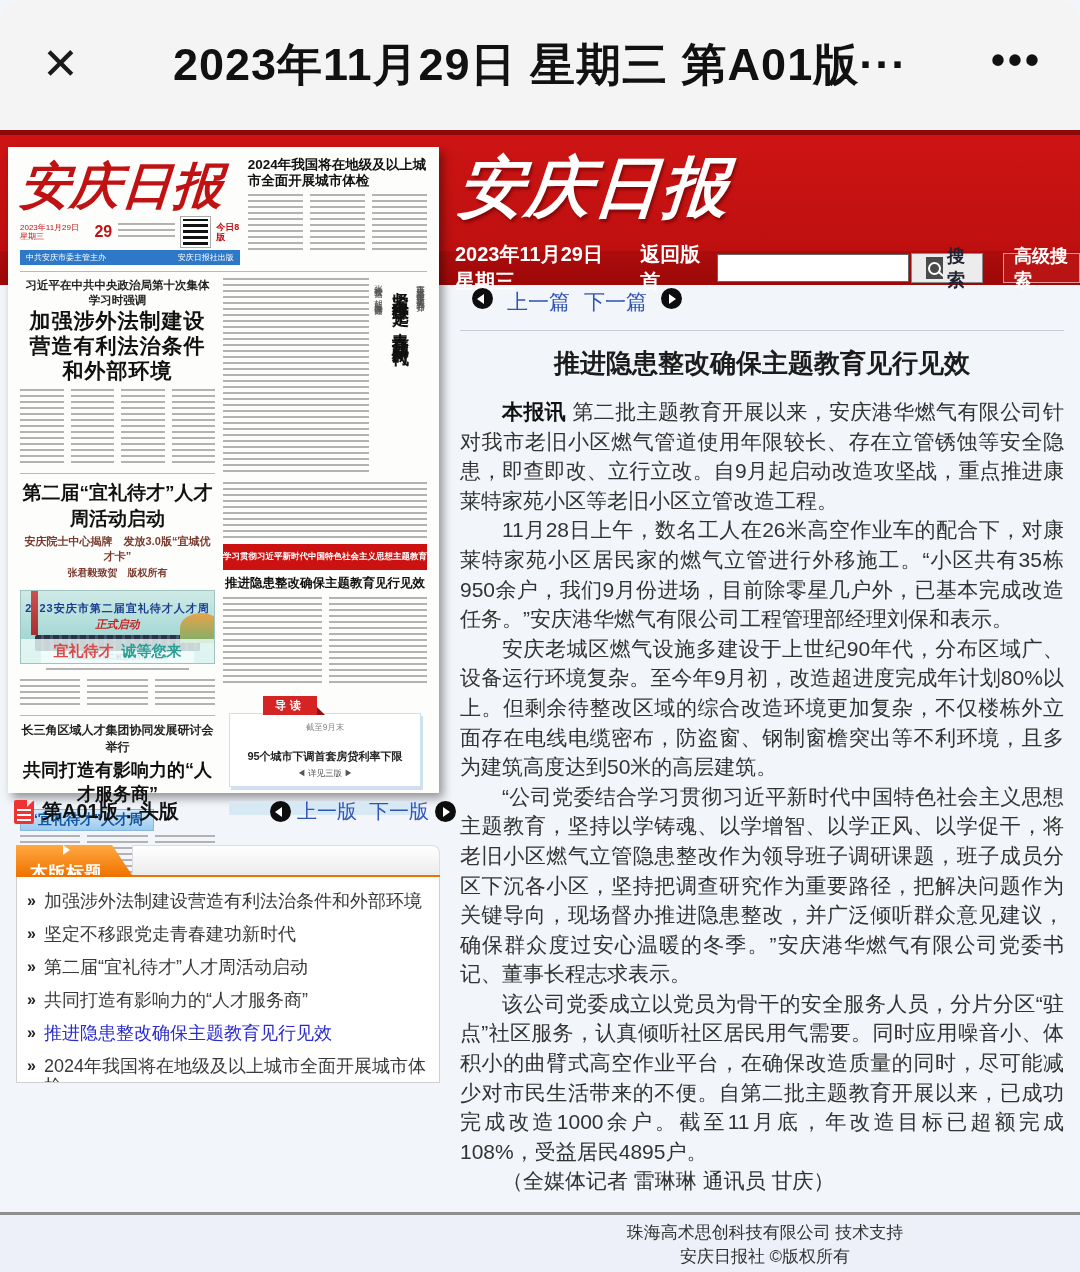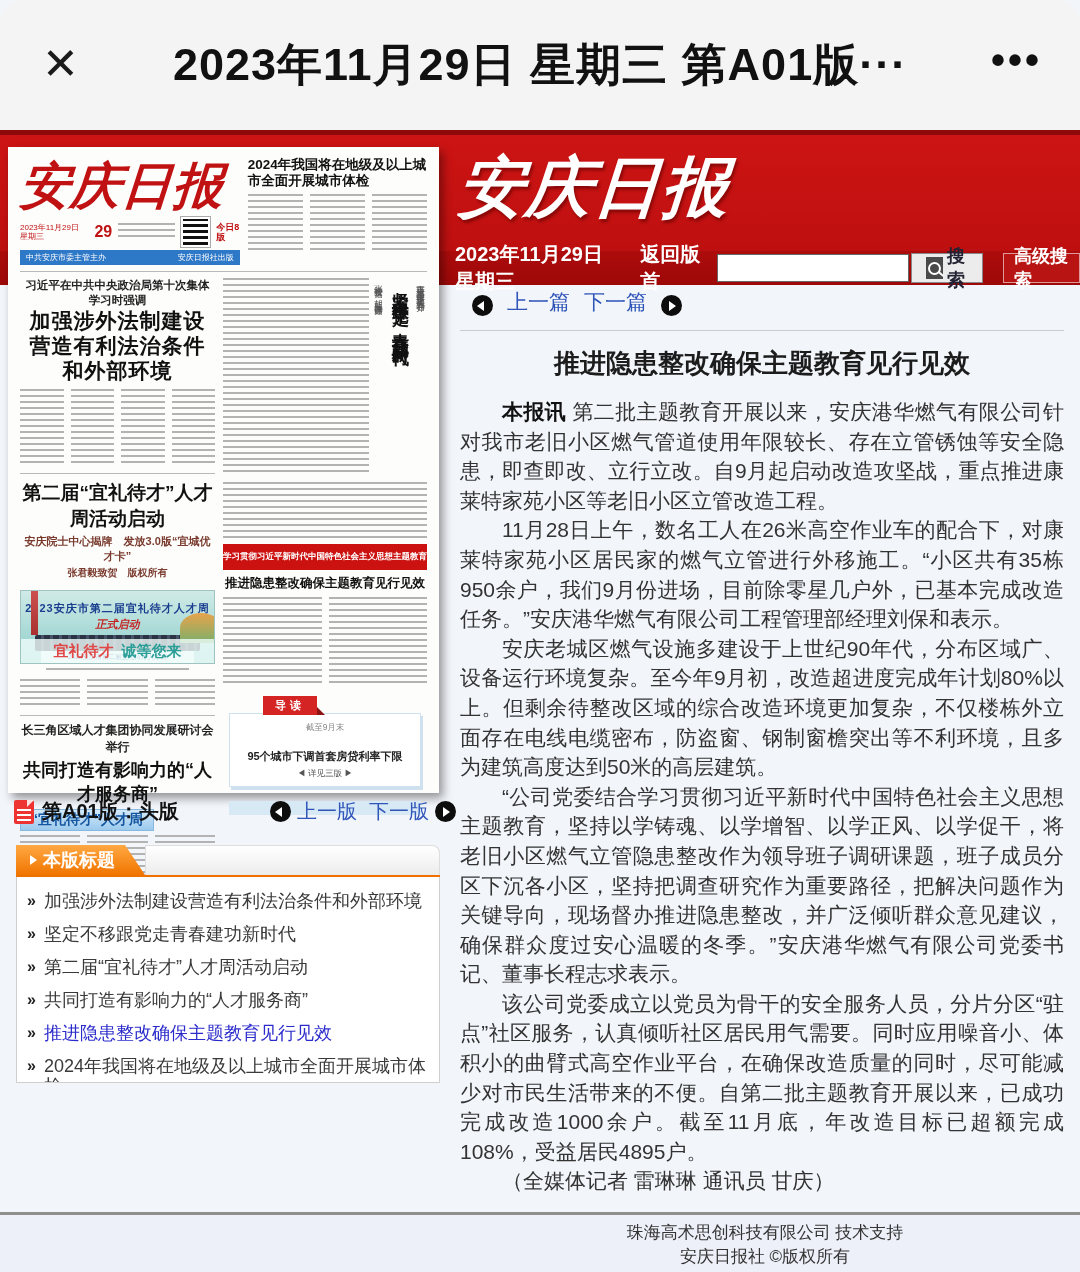--- a/index.html
+++ b/index.html
@@ -92,21 +92,21 @@
              padding:2px 12px;letter-spacing:4px;margin-left:34px;position:relative;z-index:2;}
   .daodu-tag::after{content:'';position:absolute;right:-8px;bottom:0;border-left:8px solid #8e1414;border-top:8px solid transparent;}
   .daodu-box{background:#fff;border:1px solid #cfe0ef;box-shadow:2px 3px 0 #cfe0ef;margin-top:-2px;
              padding:8px 6px 6px;text-align:center;}
   .daodu-kicker{font-size:8.5px;color:#888;}
   .daodu-title{font-size:11px;font-weight:800;color:#222;margin-top:15px;}
   .daodu-ref{font-size:8.5px;color:#555;margin-top:4px;}
   .blue-strip{height:14px;background:#d8e9f6;margin:8px 6px 0;}
 
   
-  .art-nav{position:absolute;left:472px;top:288px;display:flex;align-items:flex-end;gap:14px;}
+  .art-nav{position:absolute;left:472px;top:288px;display:flex;align-items:flex-start;gap:14px;}
   .circ{width:21px;height:21px;border-radius:50%;background:#0d0d0d;position:relative;}
   .circ::after{content:'';position:absolute;top:5.5px;border-top:5px solid transparent;border-bottom:5px solid transparent;}
   .circ.left::after{left:5px;border-right:7px solid #fff;}
   .circ.right::after{left:8px;border-left:7px solid #fff;}
   .navlink{color:#2f55b8;font-size:21px;}
   .art-hr{position:absolute;left:460px;top:322px;width:604px;border:none;border-top:1px solid #c9ccd4;}
   .article{position:absolute;left:460px;top:340px;width:604px;}
   .art-title{text-align:center;font-size:26px;font-weight:800;color:#1c1c1c;margin:6px 0 16px;}
   .article p{margin:0;text-indent:2em;font-size:21px;line-height:29.6px;color:#333;text-align:justify;}
   .lead{font-weight:800;color:#111;}
@@ -117,21 +117,21 @@
   .pdficon::before{content:'';position:absolute;right:0;top:0;border-left:7px solid #fff;border-bottom:7px solid transparent;opacity:.85;}
   .pdficon::after{content:'';position:absolute;left:3px;top:9px;width:14px;height:2px;background:#fff;
                   box-shadow:0 5px 0 #fff,0 10px 0 #fff;}
   .page-label{font-size:20px;font-weight:800;color:#111;}
   .page-row .spacer{flex:1;}
   .page-row .navlink{font-size:20px;margin:0 6px;}
   .tabbar{position:absolute;left:16px;top:845px;width:424px;height:30px;display:flex;
           border-bottom:2px solid #ef7100;}
   .tab{background:linear-gradient(180deg,#ffa843,#f07500);color:#fff;font-size:18px;font-weight:800;
        display:flex;align-items:center;gap:6px;padding:0 30px 0 14px;
-       clip-path:polygon(0 0,calc(100% - 20px) 0,100% 100%,0 100%);}
+       clip-path:polygon(0 0,calc(100% - 20px) 0,100% 100%,0 100%);flex-direction:column;}
   .tab .tri{width:0;height:0;border-left:7px solid #fff;border-top:5px solid transparent;border-bottom:5px solid transparent;}
   .tabrest{flex:1;background:linear-gradient(180deg,#fff,#ececec);border:1px solid #ddd;border-bottom:none;border-radius:0 8px 0 0;}
   .titles-box{position:absolute;left:16px;top:877px;width:424px;height:206px;background:#fff;
               border:1px solid #cfcfcf;border-top:none;box-sizing:border-box;padding:14px 10px 0 10px;overflow:hidden;}
   .title-item{display:flex;align-items:flex-start;gap:8px;font-size:18px;color:#3a3a3a;margin-bottom:13px;line-height:20px;}
   .title-item .dbl{color:#222;font-weight:800;font-size:16px;line-height:20px;}
   .title-item.active span:last-child{color:#2b2bcc;}
 
   
   .footer{position:absolute;left:0;top:1212px;width:1080px;height:60px;background:#edf0f9;

